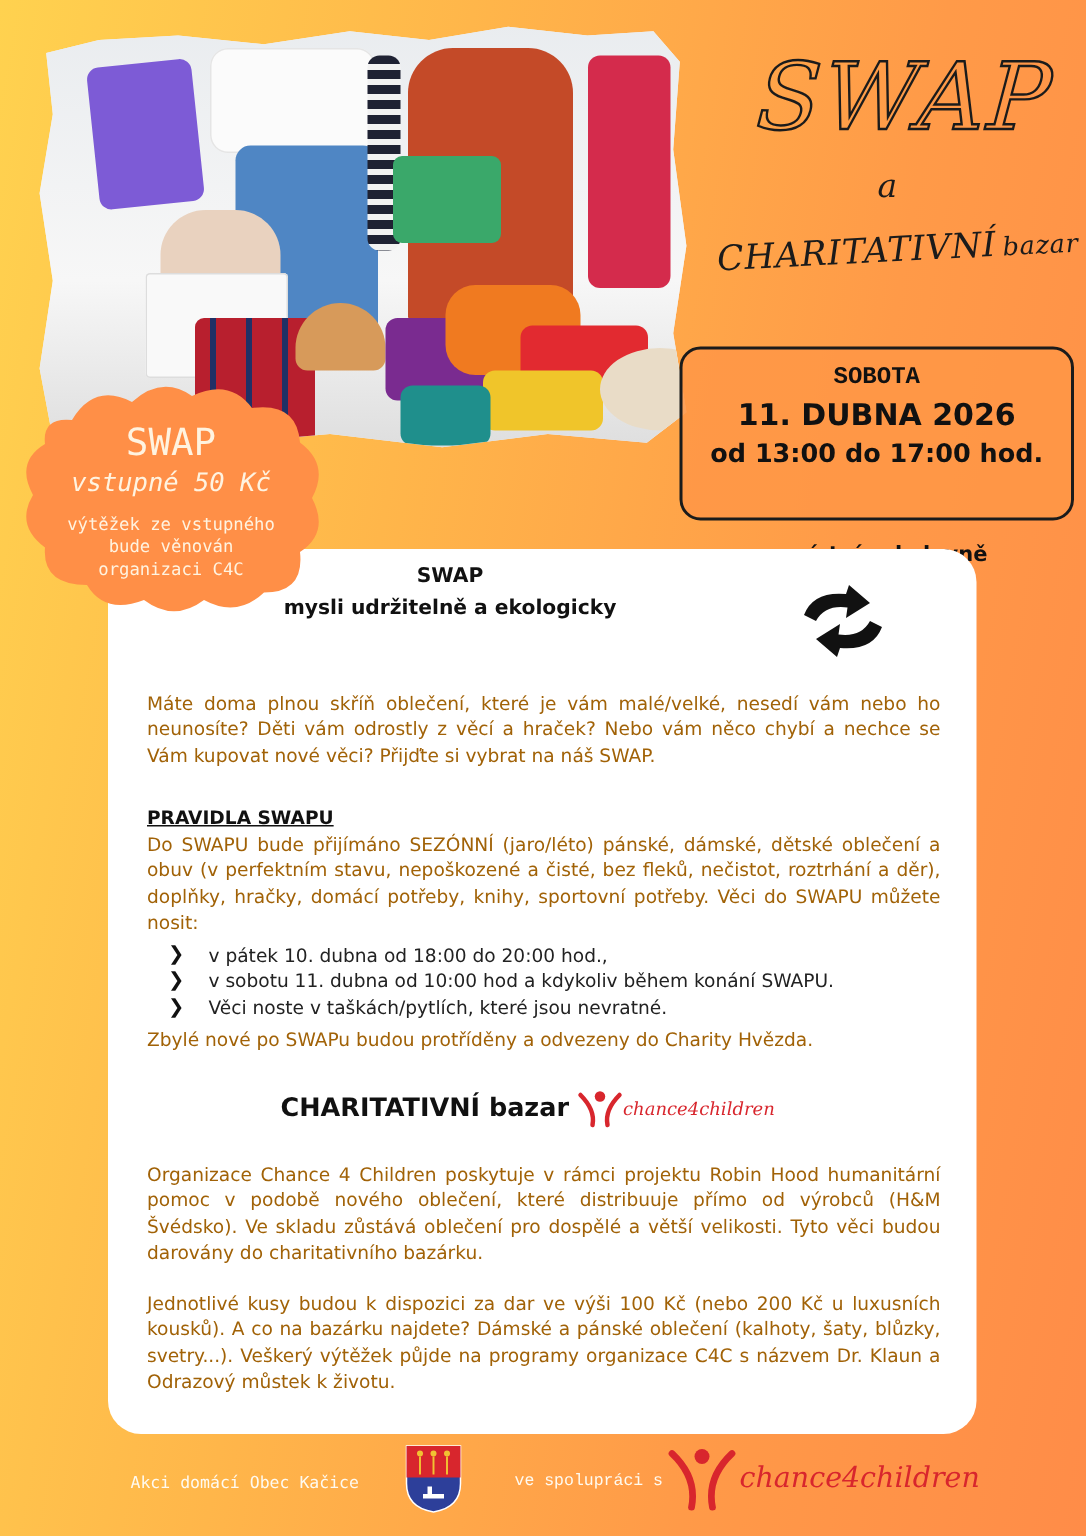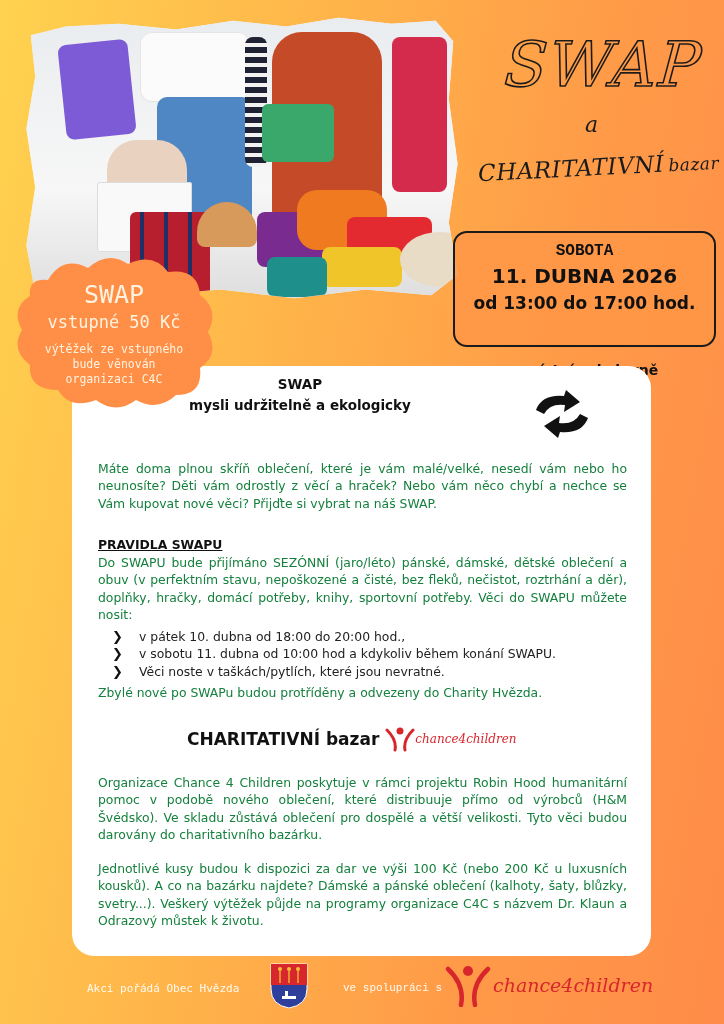--- a/index.html
+++ b/index.html
@@ -72,36 +72,36 @@
   
   .badge {
     position: absolute; left: 8px; top: 250px; width: 212px; height: 160px;
   }
   .badge svg { position: absolute; inset: 0; }
   .badge .txt {
     position: absolute; left: 0; right: 0; top: 30px; text-align: center;
     font-family: "DejaVu Sans Mono", monospace; color: #fff3e0;
   }
   .badge .b1 { font-size: 25px; line-height: 30px; }
-  .badge .b2 { font-size: 17px; line-height: 24px; margin-bottom: 8px; }
+  .badge .b2 { font-size: 17px; line-height: 24px; margin-bottom: 8px; font-style: italic; }
   .badge .b3 { font-size: 11.5px; line-height: 15px; }
 
   
   .card {
     position: absolute; left: 72px; top: 366px; width: 579px; height: 590px;
     background: #fff; border-radius: 22px;
   }
   .head {
     position: absolute; left: 0; top: 10px; width: 600px; text-align: center;
     font-weight: bold; color: #111; font-size: 13.5px; line-height: 21px;
   }
   .swap-icon { position: absolute; left: 528px; top: 388px; width: 68px; height: 52px; }
   .para {
     position: absolute; left: 98px; width: 529px;
-    font-size: 12.4px; line-height: 17.3px; color: #15803d;
+    font-size: 12.4px; line-height: 17.3px; color: #a16207;
     text-align: justify;
   }
   .p1 { top: 460px; }
   .rules-title { position: absolute; left: 98px; top: 537px; font-weight: bold; font-size: 12.4px; color: #111; text-decoration: underline; }
   .p2 { top: 554px; }
   .rules-list { position: absolute; left: 112px; top: 628px; list-style: none; font-size: 12.4px; line-height: 17.3px; color: #222; }
   .rules-list li { display: flex; align-items: center; }
   .rules-list .arrow { width: 18px; margin-right: 9px; font-weight: bold; font-size: 13px; color: #111; }
   .p3 { top: 684px; }
   .charity-head {
@@ -212,21 +212,21 @@
       <path d="M2 4 Q12 14 10 24" stroke="#d8262d" stroke-width="3" fill="none" stroke-linecap="round"></path>
       <path d="M28 4 Q18 14 20 24" stroke="#d8262d" stroke-width="3" fill="none" stroke-linecap="round"></path>
     </svg>
     <span class="word">chance4children</span>
   </span>
 </div>
 
 <div class="para p4">Organizace Chance 4 Children poskytuje v rámci projektu Robin Hood humanitární pomoc v podobě nového oblečení, které distribuuje přímo od výrobců (H&amp;M Švédsko). Ve skladu zůstává oblečení pro dospělé a větší velikosti. Tyto věci budou darovány do charitativního bazárku.</div>
 <div class="para p5">Jednotlivé kusy budou k dispozici za dar ve výši 100 Kč (nebo 200 Kč u luxusních kousků). A co na bazárku najdete? Dámské a pánské oblečení (kalhoty, šaty, blůzky, svetry...). Veškerý výtěžek půjde na programy organizace C4C s názvem Dr. Klaun a Odrazový můstek k životu.</div>
 
-<div class="footer-text ft1">Akci pořádá Obec Hvězda</div>
+<div class="footer-text ft1">Akci domácí Obec Kačice</div>
 <svg class="crest" viewBox="0 0 38 46">
   <path d="M1 1 H37 V26 Q37 42 19 45 Q1 42 1 26 Z" fill="#2d3f9a" stroke="#fff" stroke-width="1"></path>
   <path d="M1 1 H37 V22 H1 Z" fill="#d8262d"></path>
   <circle cx="10" cy="6" r="2" fill="#f1c232"></circle>
     <line x1="10" y1="8" x2="10" y2="20" stroke="#f1c232" stroke-width="1.3"></line>
   <circle cx="19" cy="6" r="2" fill="#f1c232"></circle>
     <line x1="19" y1="8" x2="19" y2="20" stroke="#f1c232" stroke-width="1.3"></line>
   <circle cx="28" cy="6" r="2" fill="#f1c232"></circle>
     <line x1="28" y1="8" x2="28" y2="20" stroke="#f1c232" stroke-width="1.3"></line>
   <path d="M12 36 H26 V33 H18 V28 H15 V33 H12 Z" fill="#fff"></path>

